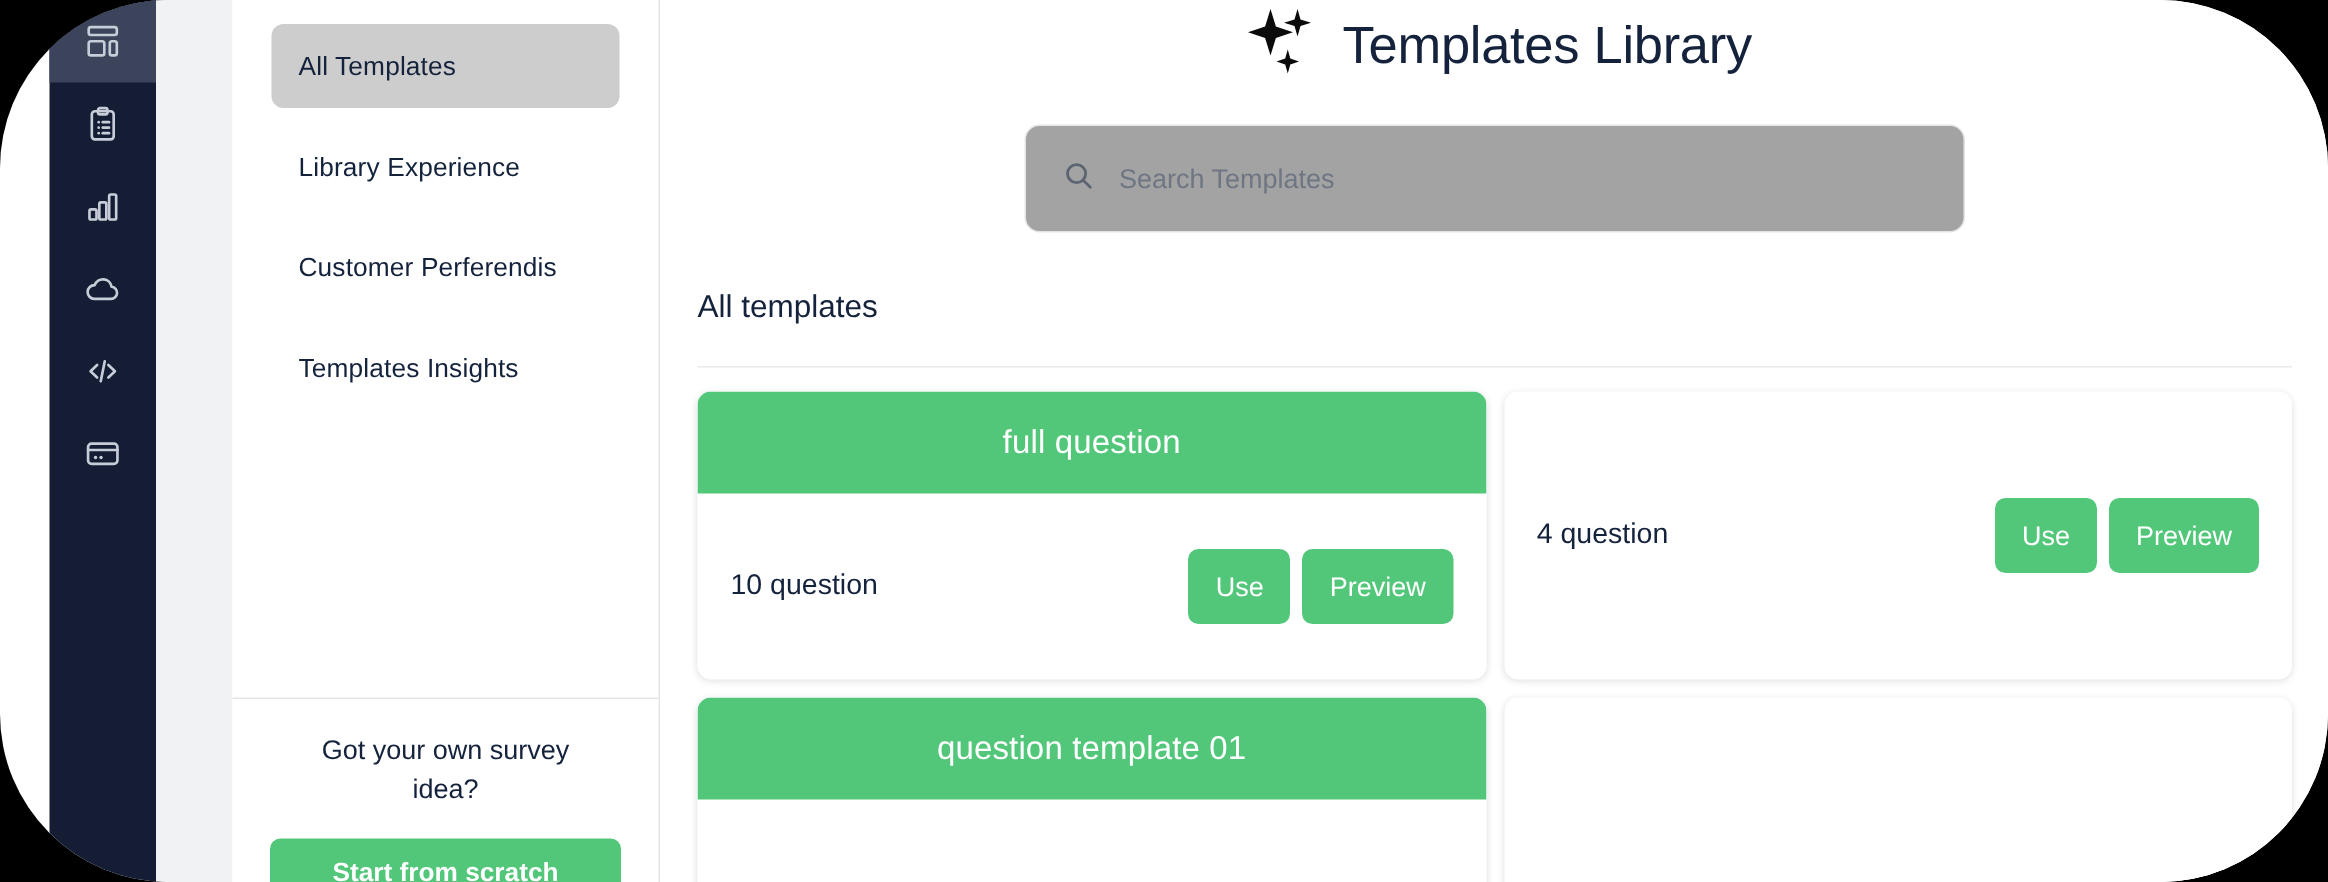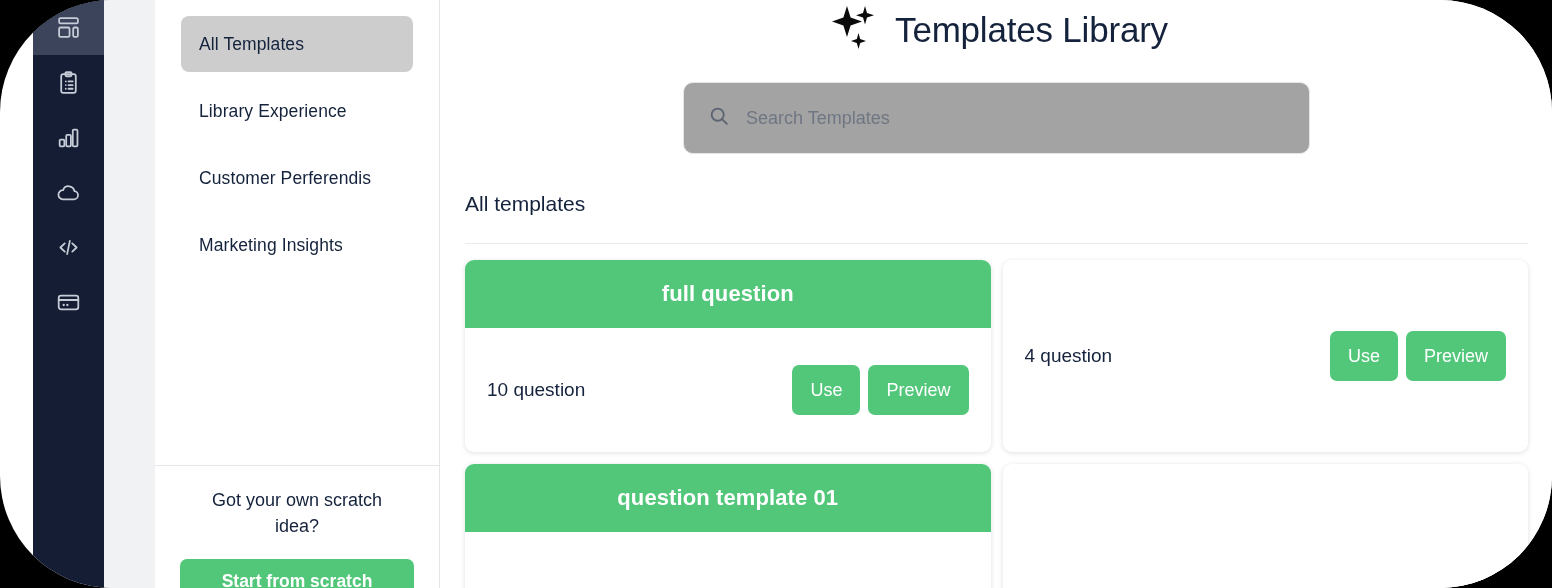--- a/index.html
+++ b/index.html
@@ -208,21 +208,21 @@
   }
 
   .card-banner {
     background: #52c77a;
     height: 68px;
     display: flex;
     align-items: center;
     justify-content: center;
     color: #ffffff;
     font-size: 22px;
-    font-weight: bold;
+    font-weight: normal;
     letter-spacing: .1px;
     padding: 0 16px;
     text-align: center;
   }
 
   .card-body {
     flex: 1 1 auto;
     display: flex;
     align-items: center;
     justify-content: space-between;
@@ -323,26 +323,26 @@
         <div class="cat-item active">
           <span>All Templates</span>
         </div>
         <div class="cat-item">
           <span>Library Experience</span>
         </div>
         <div class="cat-item">
           <span>Customer Perferendis</span>
         </div>
         <div class="cat-item">
-          <span>Marketing Insights</span>
+          <span>Templates Insights</span>
         </div>
       </div>
 
       <div id="nav-footer">
-        <div id="nav-footer-title">Got your own scratch idea?</div>
+        <div id="nav-footer-title">Got your own survey idea?</div>
         <button id="scratch-button">Start from scratch</button>
       </div>
     </aside>
 
     <section id="main">
 
       <div id="page-header">
         <span id="sparkles-icon">
           <svg width="56" height="56" viewBox="0 0 56 56">
             <path d="M22 6 L25.6 17.6 L37 21.5 L25.6 25.4 L22 37 L18.4 25.4 L7 21.5 L18.4 17.6 Z" fill="#0b0b0b"></path>

